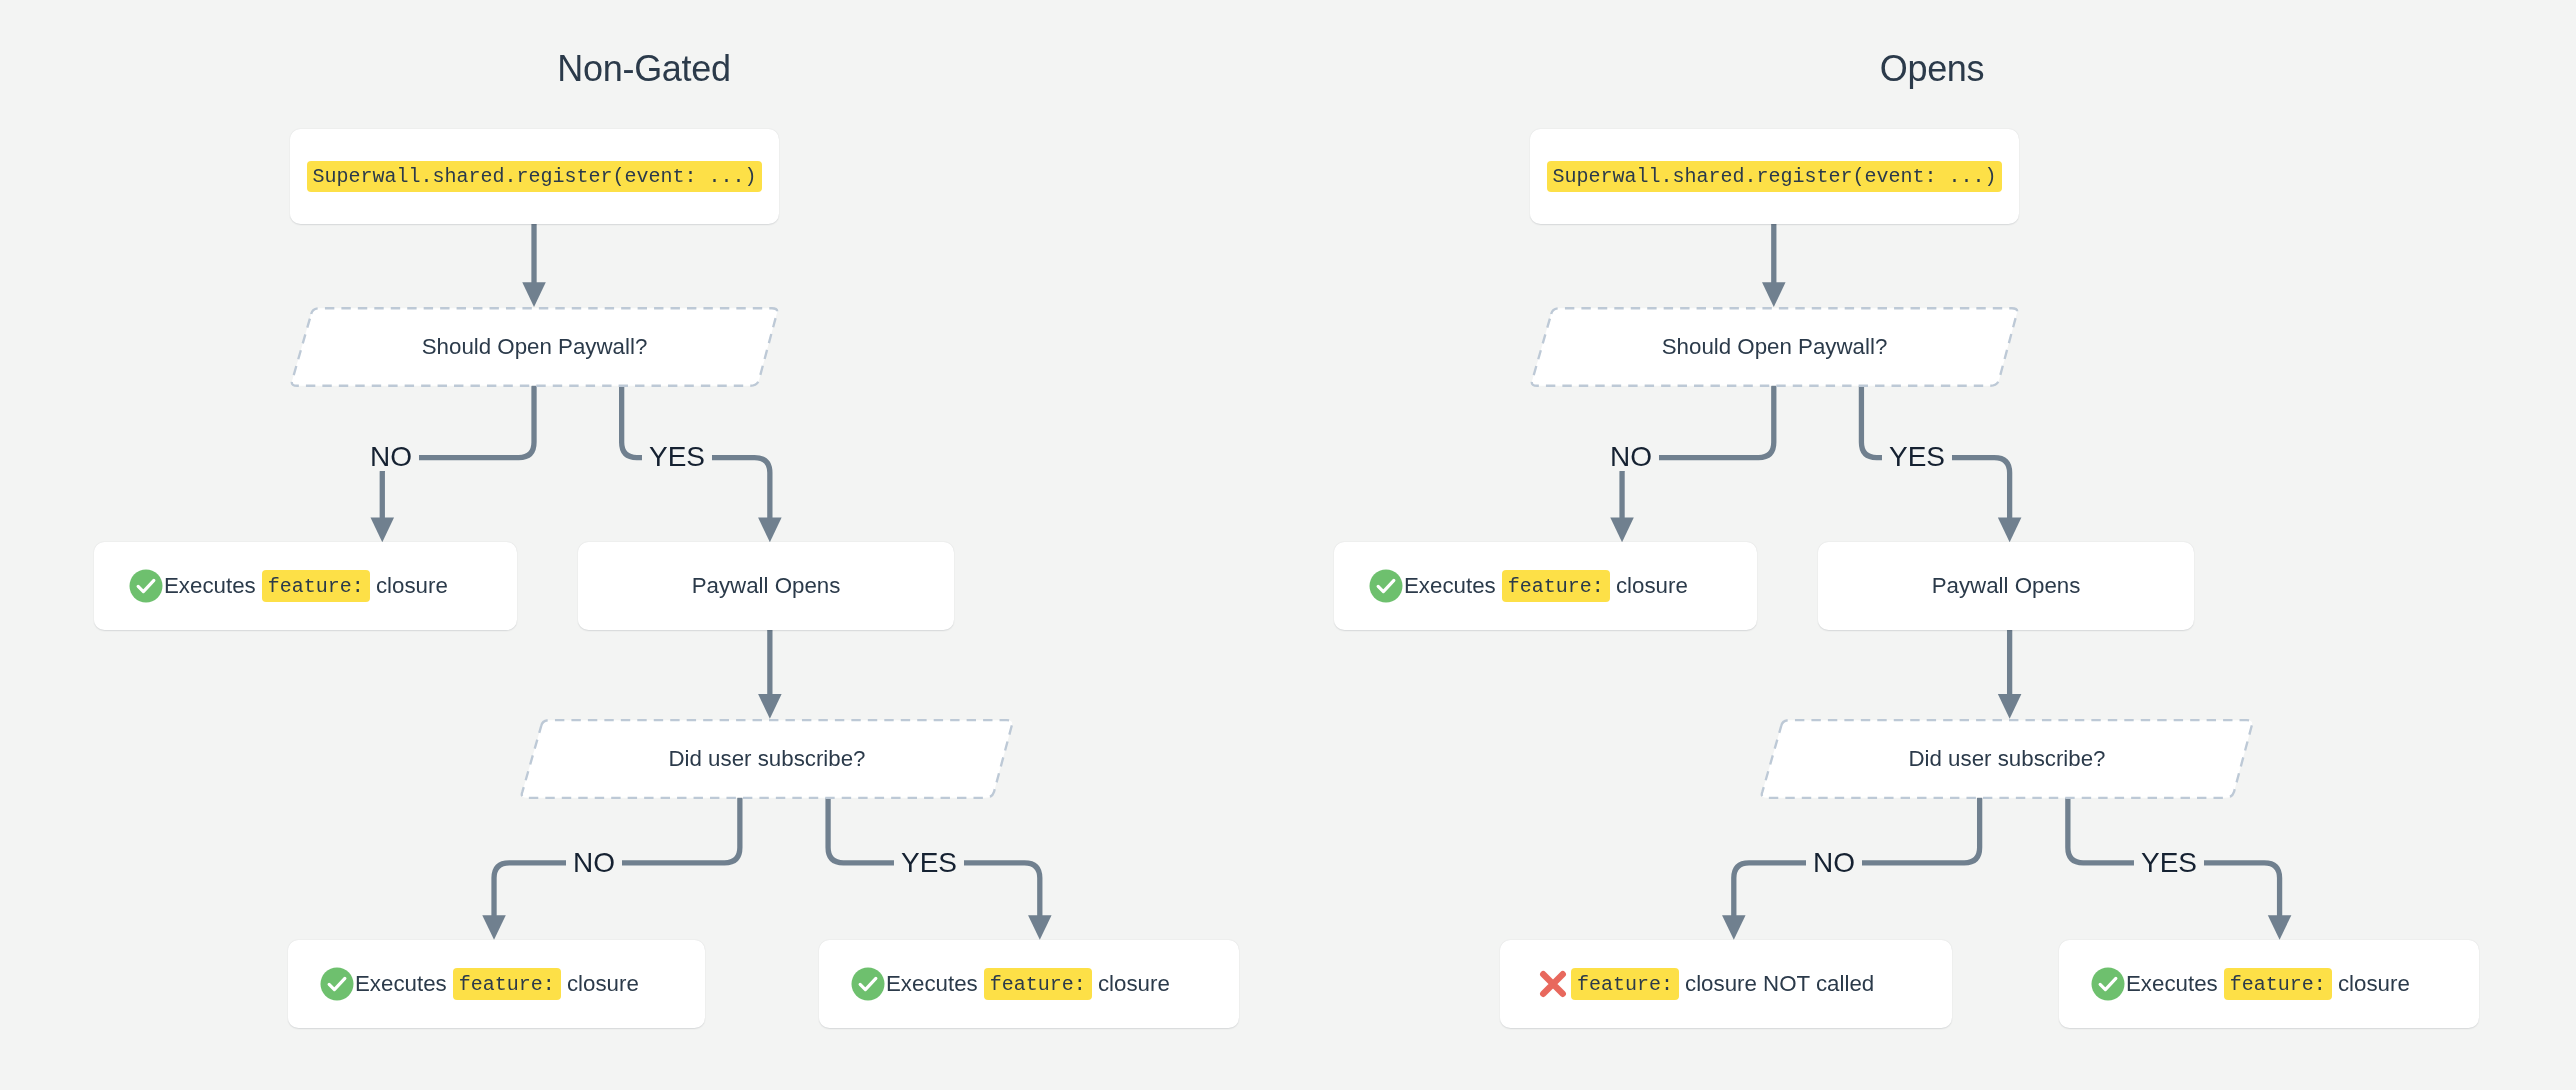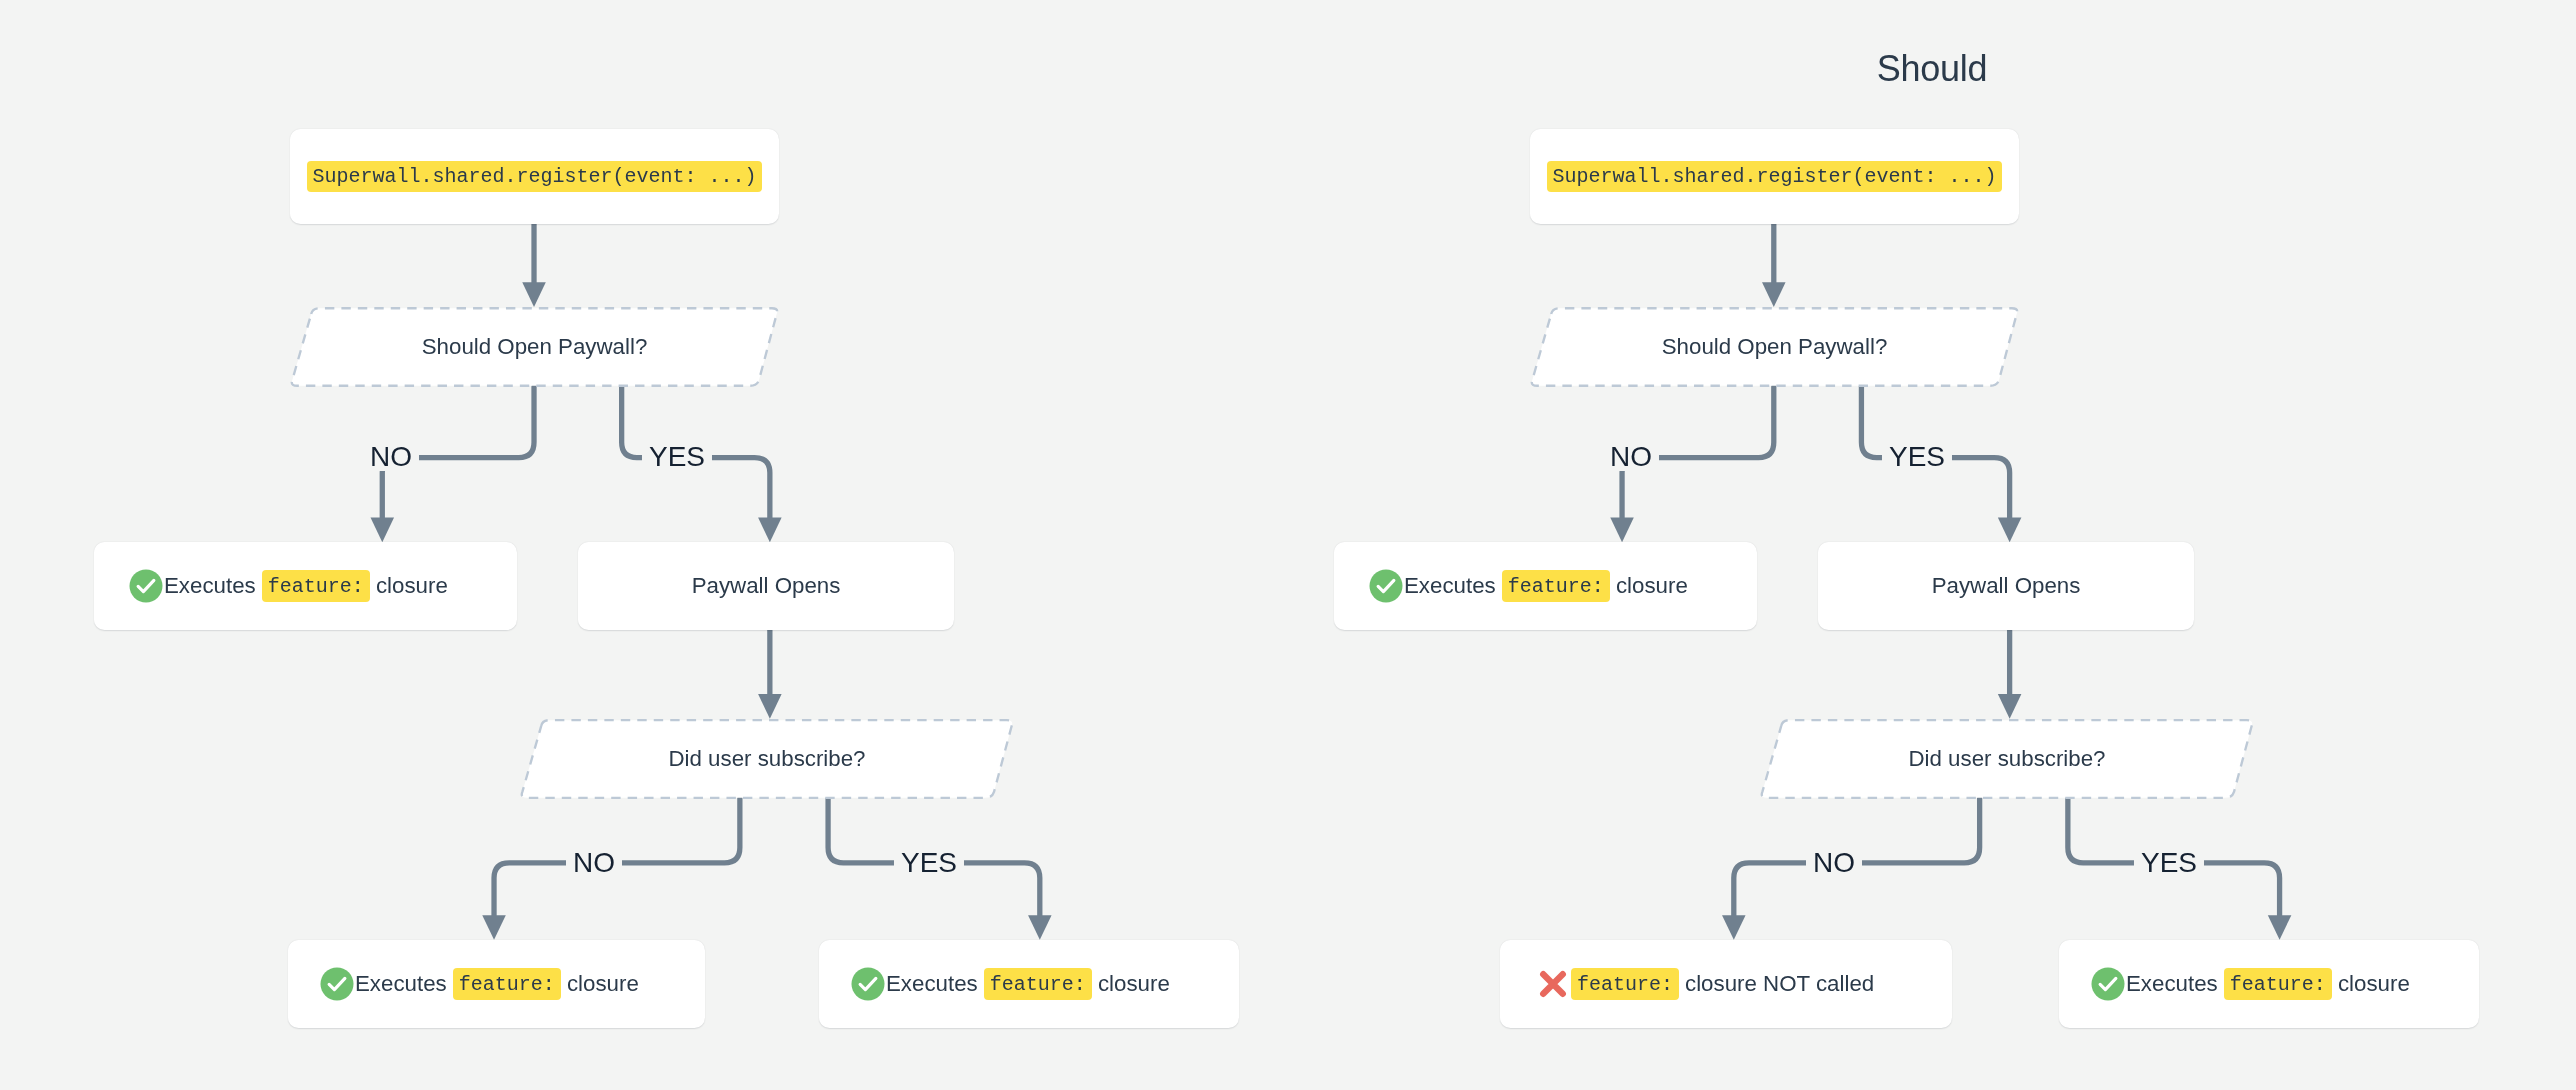--- a/index.html
+++ b/index.html
@@ -85,20 +85,21 @@
     line-height:1;
   }
 </style>
 </head>
 <body>
 
 <div class="stage">
 
   <div class="panel left">
 
+    <div class="panel-title">Non-Gated</div>
 
     <svg class="conn" viewBox="0 0 2190 1855" preserveAspectRatio="none">
 
       <path class="edge" d="M 908 381 L 908 490"></path>
       <polygon class="edge-head" points="908,522 888,480 928,480"></polygon>
 
       <path class="edge" d="M 908 658 L 908 752 Q 908 778 882 778 L 676 778 Q 650 778 650 804 L 650 885"></path>
       <polygon class="edge-head" points="650,922 630,880 670,880"></polygon>
 
       <path class="edge" d="M 1057 658 L 1057 752 Q 1057 778 1083 778 L 1283 778 Q 1309 778 1309 804 L 1309 885"></path>
@@ -175,21 +176,21 @@
         </svg>
         <span class="txt">Executes </span>
         <span class="code">feature:</span>
         <span class="txt"> closure</span>
       </div>
     </div>
   </div>
 
   <div class="panel right">
 
-    <div class="panel-title">Should</div>
+    <div class="panel-title">Opens</div>
 
     <svg class="conn" viewBox="0 0 2190 1855" preserveAspectRatio="none">
       <path class="edge" d="M 826 381 L 826 490"></path>
       <polygon class="edge-head" points="826,522 806,480 846,480"></polygon>
       <path class="edge" d="M 826 658 L 826 752 Q 826 778 800 778 L 594 778 Q 568 778 568 804 L 568 885"></path>
       <polygon class="edge-head" points="568,922 548,880 588,880"></polygon>
       <path class="edge" d="M 975 658 L 975 752 Q 975 778 1001 778 L 1201 778 Q 1227 778 1227 804 L 1227 885"></path>
       <polygon class="edge-head" points="1227,922 1207,880 1247,880"></polygon>
       <path class="edge" d="M 1227 1072 L 1227 1188"></path>
       <polygon class="edge-head" points="1227,1222 1207,1180 1247,1180"></polygon>

